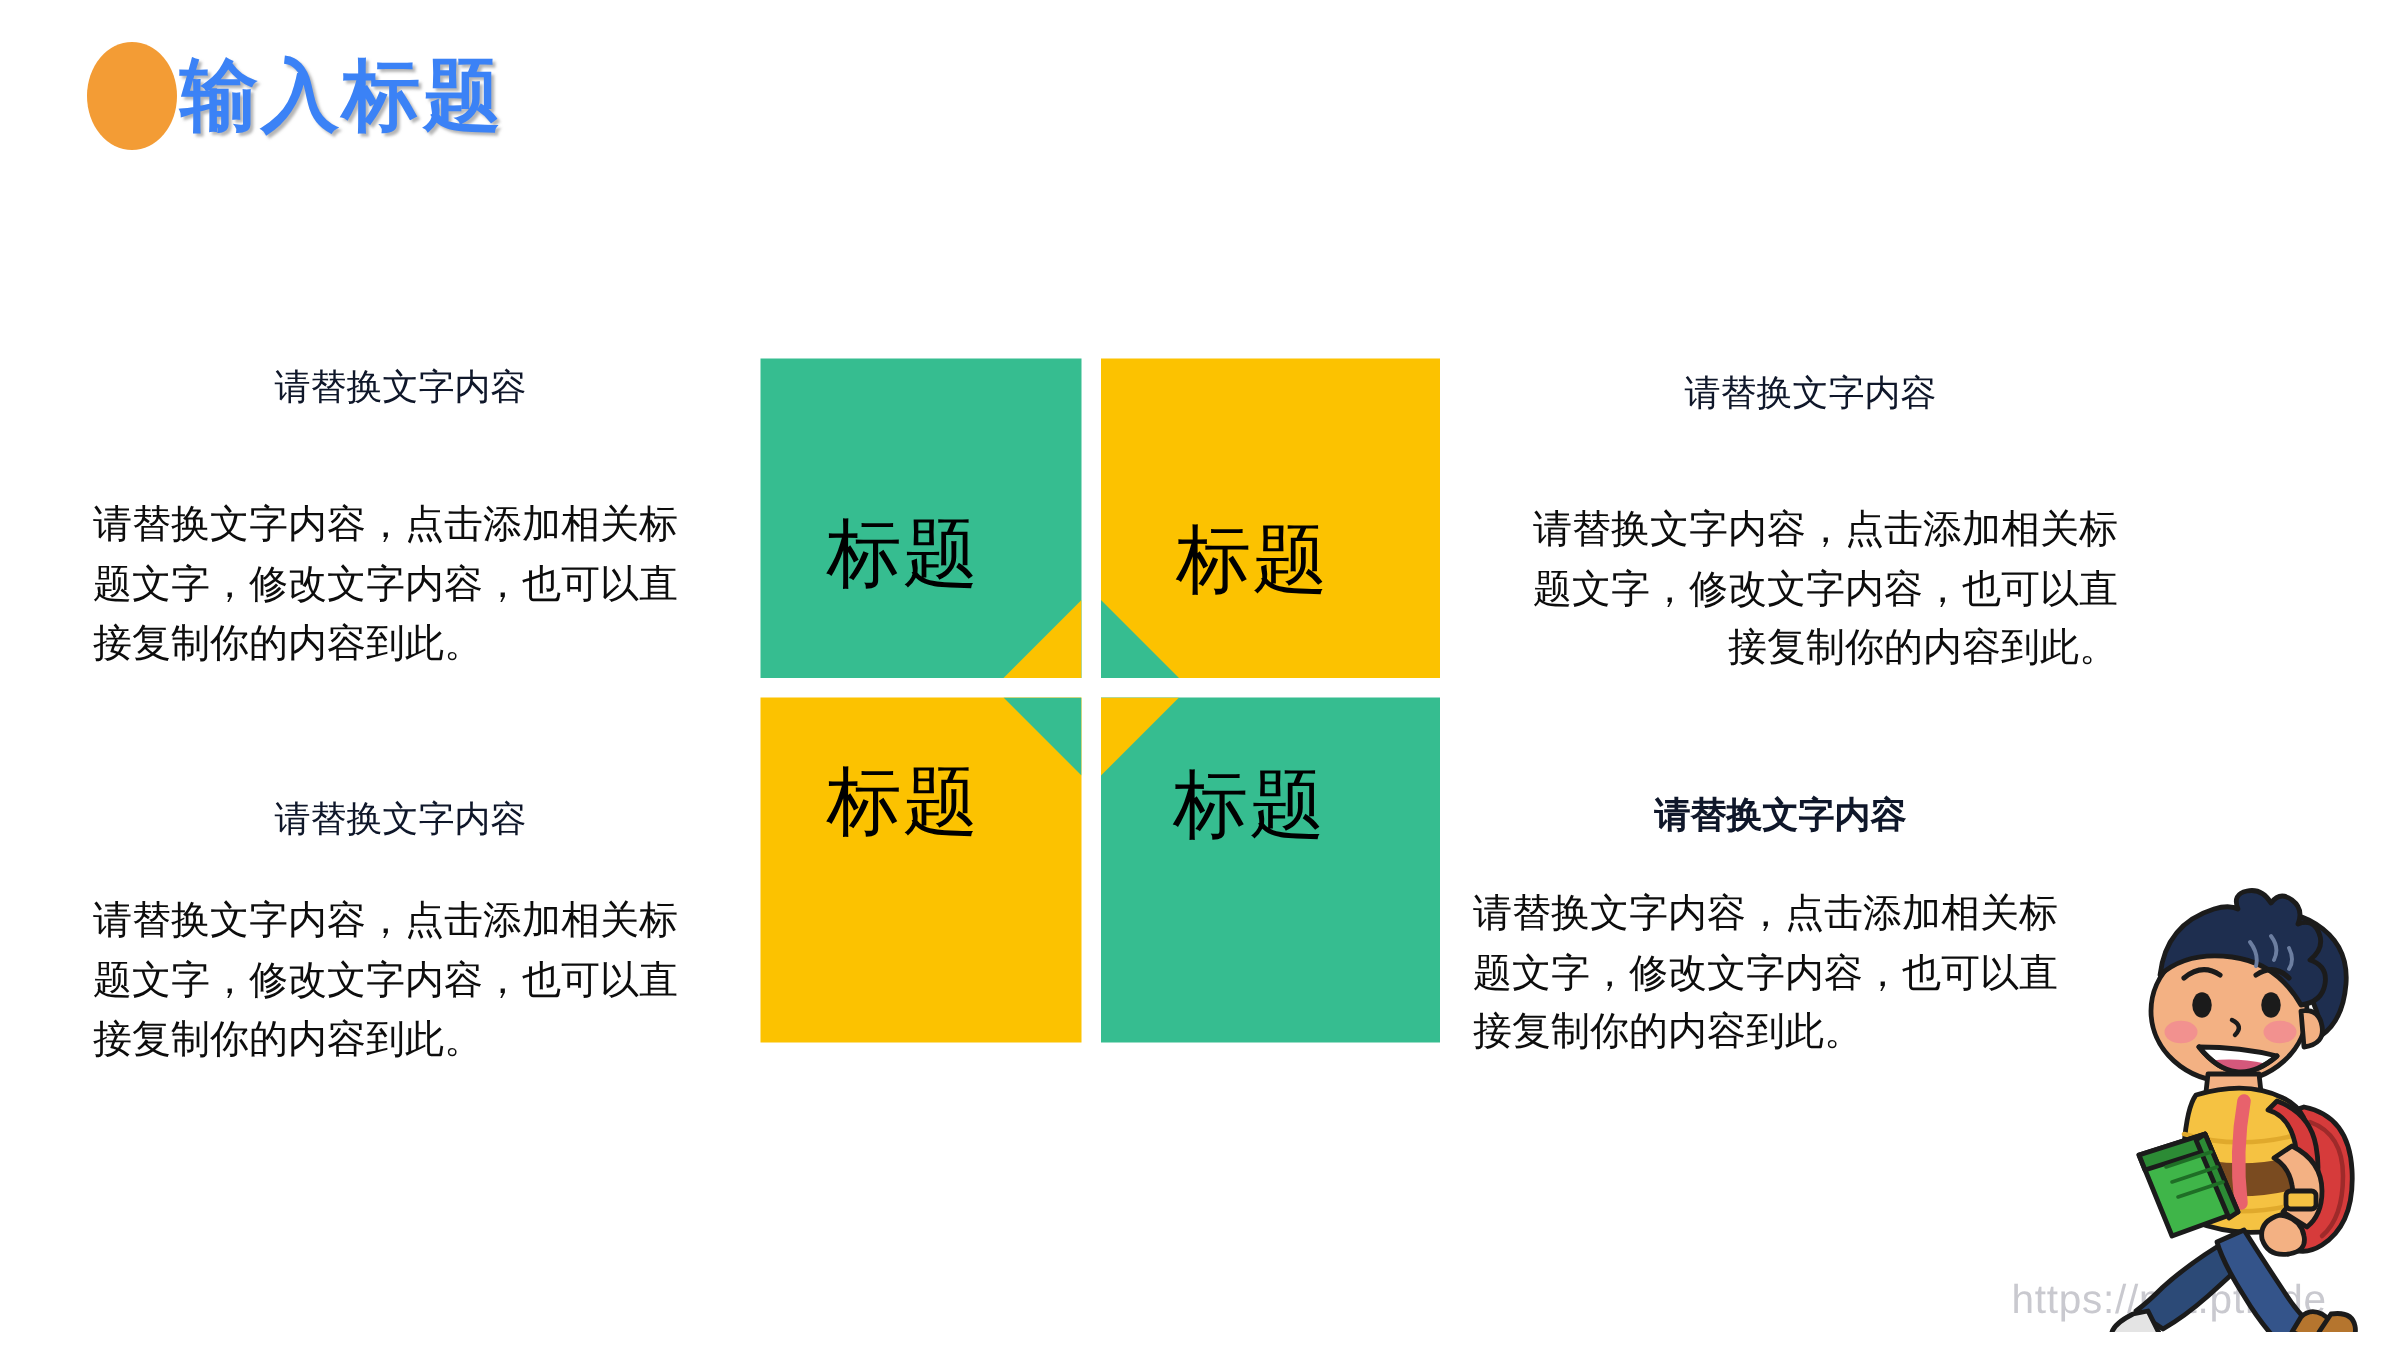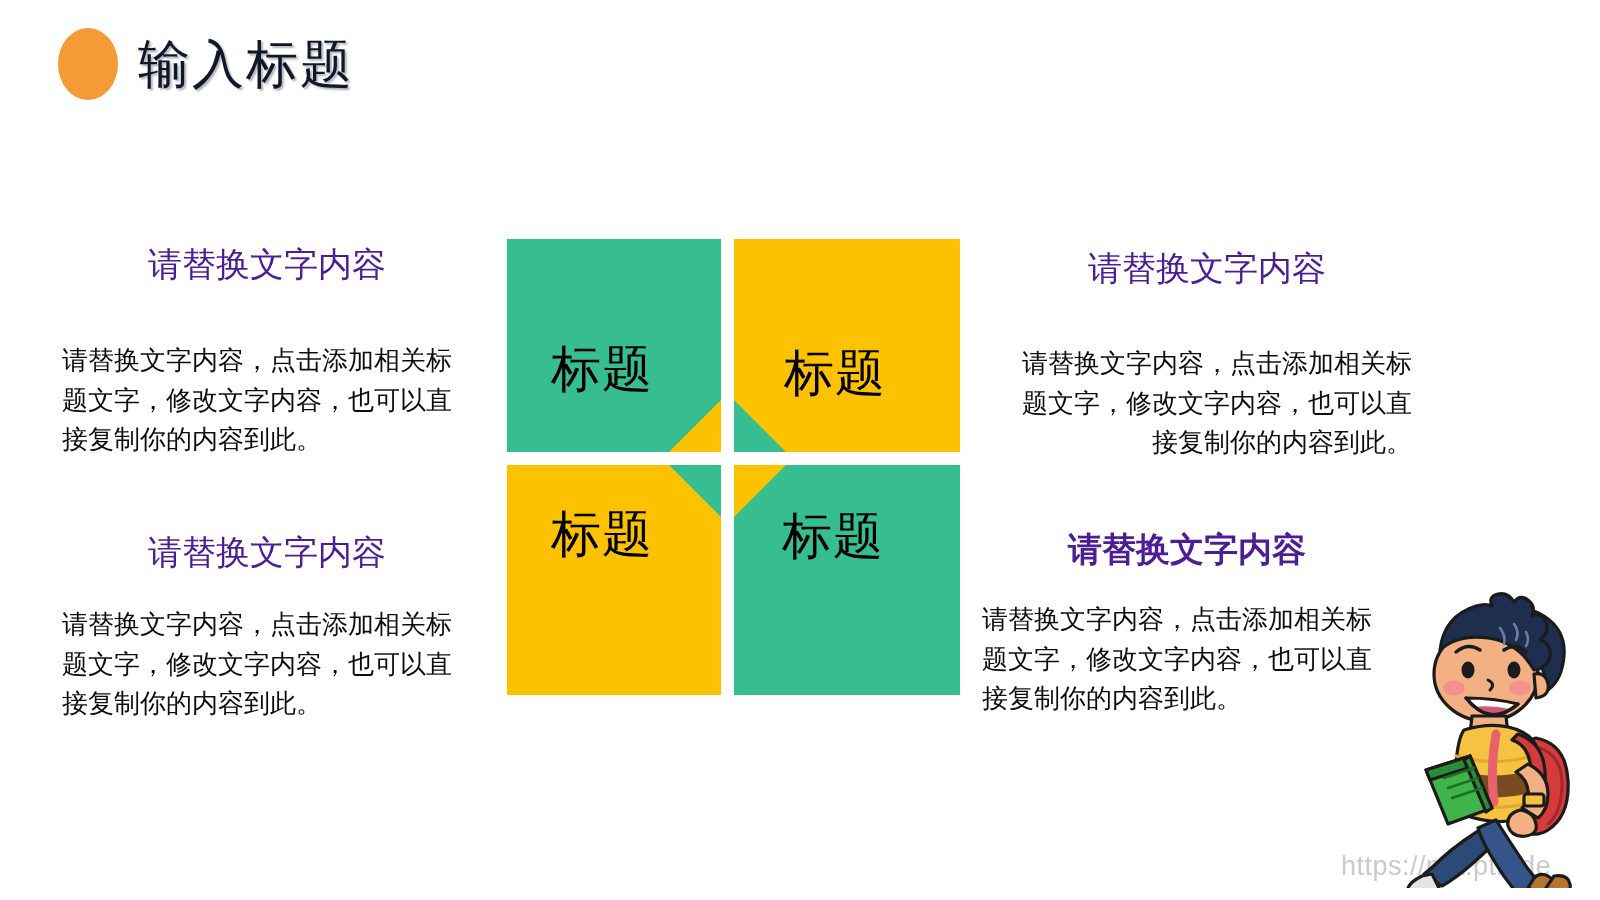--- a/index.html
+++ b/index.html
@@ -17,24 +17,24 @@
     left:58px; top:28px;
     display:flex; align-items:center;
   }
   #header-dot {
     width:60px; height:72px;
     border-radius:50%;
     background:#F39C35;
     flex:0 0 auto;
   }
   #header-title {
-    margin-left:20px;
+    margin-left:2px;
     font-size:52px;
-    font-weight:normal;
-    color:#0f172a;
+    font-weight:bold;
+    color:#3b82f6;
     letter-spacing:2px;
     line-height:1;
     text-shadow:2px 2px 2px rgba(120,120,120,.55);
     white-space:nowrap;
   }
 
   
   #quad-grid {
     position:absolute;
     left:507px; top:239px;
@@ -99,23 +99,23 @@
   
   #quad-br .corner-tri {
     left:0; top:0;
     border-right:52px solid transparent;
     border-top:52px solid #FCC200;
   }
 
   
   .text-block { position:absolute; }
   .tb-heading {
-    font-size:34px;
+    font-size:24px;
     font-weight:400;
-    color:#4c1d95;
+    color:#0f172a;
     line-height:1.1;
     white-space:nowrap;
   }
   .tb-body {
     font-size:26px;
     font-weight:400;
     color:#0d0d0d;
     line-height:1.52;
     width:410px;
   }

